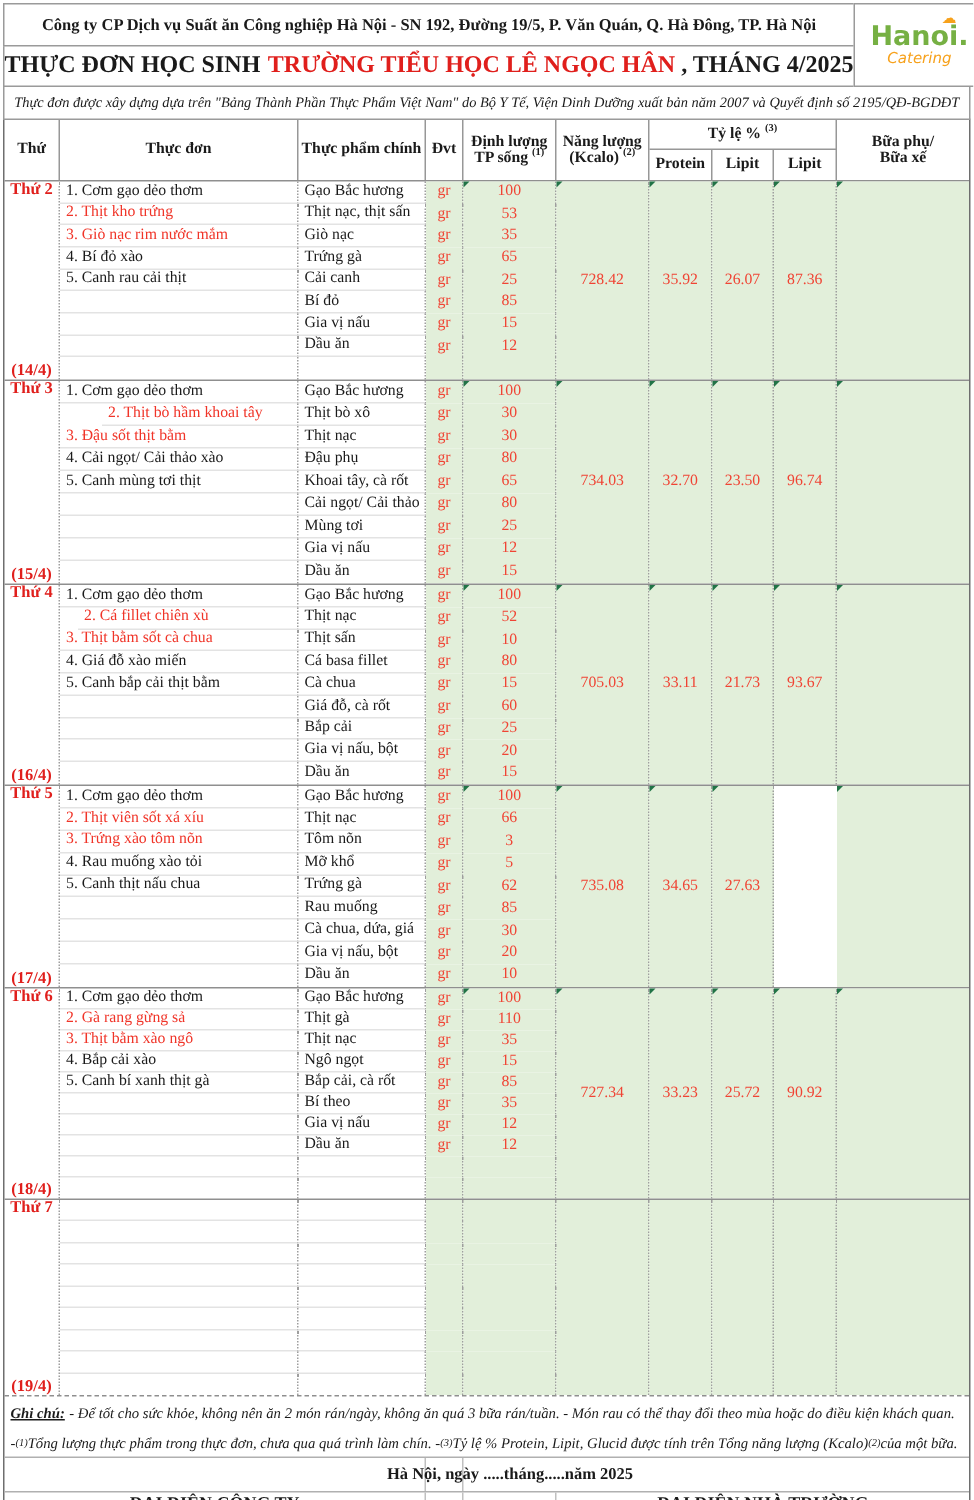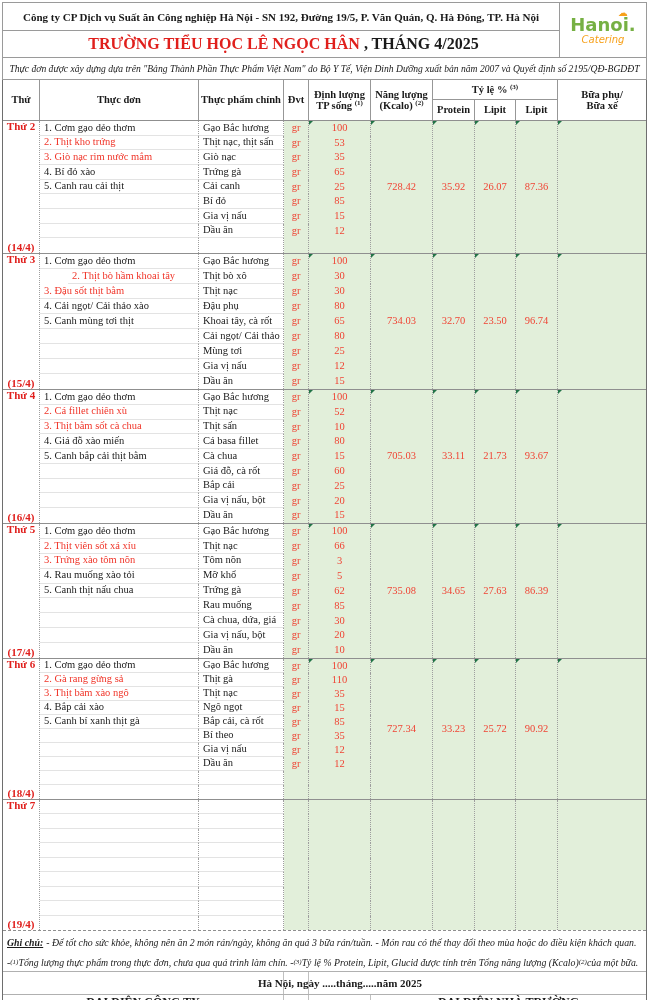--- a/index.html
+++ b/index.html
@@ -61,20 +61,21 @@
   .rep{font-size:12px;}
 </style>
 </head>
 <body>
 
 <div class="sheet">
 
   <div class="hdr">
     <div class="company">Công ty CP Dịch vụ Suất ăn Công nghiệp Hà Nội - SN 192, Đường 19/5, P. Văn Quán, Q. Hà Đông, TP. Hà Nội</div>
     <div class="titlebar">
+      <span>THỰC ĐƠN HỌC SINH</span>
       <span class="title-red">TRƯỜNG TIỂU HỌC LÊ NGỌC HÂN</span>
       <span>, THÁNG 4/2025</span>
     </div>
     <div class="logo">
       <div class="logo-name"><span>Hanoi.</span><span class="logo-hat">☁</span></div>
       <div class="logo-sub">Catering</div>
     </div>
   </div>
   <div class="subtitle">Thực đơn được xây dựng dựa trên "Bảng Thành Phần Thực Phẩm Việt Nam" do Bộ Y Tế, Viện Dinh Dưỡng xuất bản năm 2007 và Quyết định số 2195/QĐ-BGDĐT</div>
 
@@ -203,21 +204,21 @@
         </div>
         <div class="grid10 day-block" style="height: 133px; grid-template-rows: repeat(9, 1fr);">
           <div class="gcell day-label vr ctr" style="grid-area: 1 / 1 / span 9;">
             <div>Thứ 4</div>
             <div>(16/4)</div>
           </div>
           <div class="gcell padl vr rb" style="grid-area: 1 / 2;">1. Cơm gạo dẻo thơm</div>
           <div class="gcell padl vr rb" style="grid-area: 1 / 3;">Gạo Bắc hương</div>
           <div class="gcell green cred ctr vr" style="grid-area: 1 / 4;">gr</div>
           <div class="gcell green cred ctr vr" style="grid-area: 1 / 5;">100<span class="tri"></span></div>
-          <div class="gcell padl vr rb menu-red" style="grid-area: 2 / 2;">2. Cá fillet chiên xù</div>
+          <div class="gcell padl vr rb menu-red" style="grid-area: 2 / 2; margin-left: 12px;">2. Cá fillet chiên xù</div>
           <div class="gcell padl vr rb" style="grid-area: 2 / 3;">Thịt nạc</div>
           <div class="gcell green cred ctr vr" style="grid-area: 2 / 4;">gr</div>
           <div class="gcell green cred ctr vr" style="grid-area: 2 / 5;">52</div>
           <div class="gcell padl vr rb menu-red" style="grid-area: 3 / 2;">3. Thịt bằm sốt cà chua</div>
           <div class="gcell padl vr rb" style="grid-area: 3 / 3;">Thịt sấn</div>
           <div class="gcell green cred ctr vr" style="grid-area: 3 / 4;">gr</div>
           <div class="gcell green cred ctr vr" style="grid-area: 3 / 5;">10</div>
           <div class="gcell padl vr rb" style="grid-area: 4 / 2;">4. Giá đỗ xào miến</div>
           <div class="gcell padl vr rb" style="grid-area: 4 / 3;">Cá basa fillet</div>
           <div class="gcell green cred ctr vr" style="grid-area: 4 / 4;">gr</div>
@@ -287,21 +288,20 @@
           <div class="gcell padl vr rb" style="grid-area: 8 / 3;">Gia vị nấu, bột</div>
           <div class="gcell green cred ctr vr" style="grid-area: 8 / 4;">gr</div>
           <div class="gcell green cred ctr vr" style="grid-area: 8 / 5;">20</div>
           <div class="gcell padl vr" style="grid-area: 9 / 2;"></div>
           <div class="gcell padl vr" style="grid-area: 9 / 3;">Dầu ăn</div>
           <div class="gcell green cred ctr vr" style="grid-area: 9 / 4;">gr</div>
           <div class="gcell green cred ctr vr" style="grid-area: 9 / 5;">10</div>
           <div class="gcell green cred ctr vr" style="grid-area: 1 / 6 / span 9;">735.08<span class="tri"></span></div>
           <div class="gcell green cred ctr vr" style="grid-area: 1 / 7 / span 9;">34.65<span class="tri"></span></div>
           <div class="gcell green cred ctr vr" style="grid-area: 1 / 8 / span 9;">27.63<span class="tri"></span></div>
-          <div class="gcell green cred ctr vr" style="grid-area: 1 / 9 / span 9;">86.39<span class="tri"></span></div>
           <div class="gcell green cred ctr" style="grid-area: 1 / 10 / span 9;">
             <span class="tri"></span>
           </div>
         </div>
         <div class="grid10 day-block" style="height: 140px; grid-template-rows: repeat(10, 1fr);">
           <div class="gcell day-label vr ctr" style="grid-area: 1 / 1 / span 10;">
             <div>Thứ 6</div>
             <div>(18/4)</div>
           </div>
           <div class="gcell padl vr rb" style="grid-area: 1 / 2;">1. Cơm gạo dẻo thơm</div>

